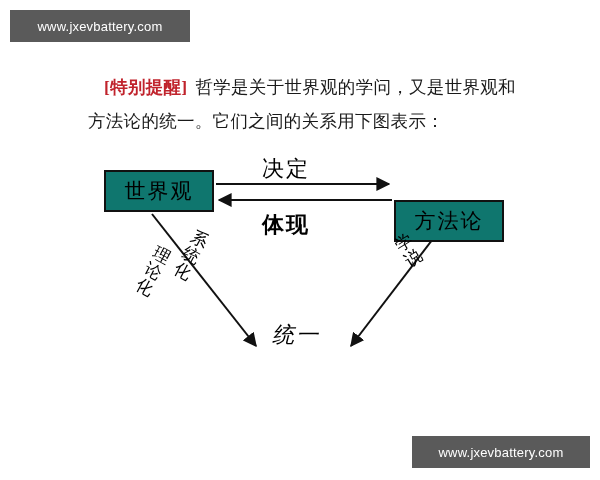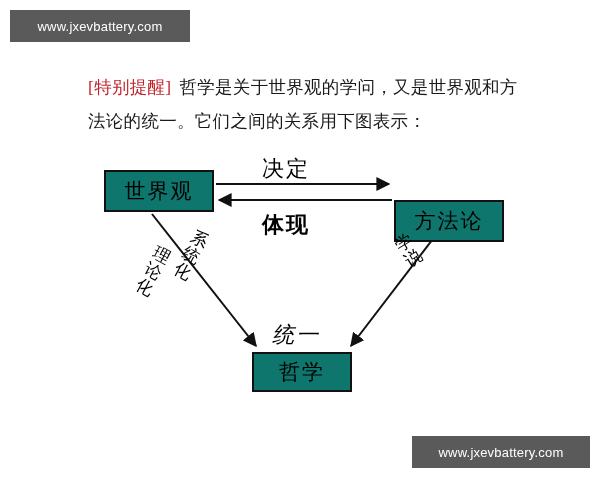--- a/index.html
+++ b/index.html
@@ -47,22 +47,23 @@
     left: 88px;
     top: 70px;
     width: 440px;
     color: #1a1a1a;
     font-size: 17.5px;
     line-height: 34px;
     letter-spacing: 0.3px;
   }
   .intro .tag {
     color: #c0232c;
-    font-weight: 400;
+    font-weight: 700;
     margin-right: 8px;
+    margin-left: 16px;
   }
 
   
   .diagram {
     position: absolute;
     left: 0;
     top: 148px;
     width: 600px;
     height: 260px;
   }
@@ -180,21 +181,20 @@
 
     <line x1="152" y1="66" x2="256" y2="198" stroke="#111111" stroke-width="2" marker-end="url(#arrow-head)"></line>
 
     <line x1="452" y1="66" x2="351" y2="198" stroke="#111111" stroke-width="2" marker-end="url(#arrow-head)"></line>
   </svg>
 
   <div id="node-worldview" class="node">世界观</div>
 
   <div id="node-methodology" class="node">方法论</div>
 
-  <div id="node-philosophy" class="node">哲学</div>
 
   <div id="label-determine" class="edge-label">决定</div>
 
   <div id="label-embody" class="edge-label">体现</div>
 
   <div id="label-unify" class="edge-label">统一</div>
 
   <div id="label-theorize" class="diag-label">
       <span>理</span>
       <span>论</span>

